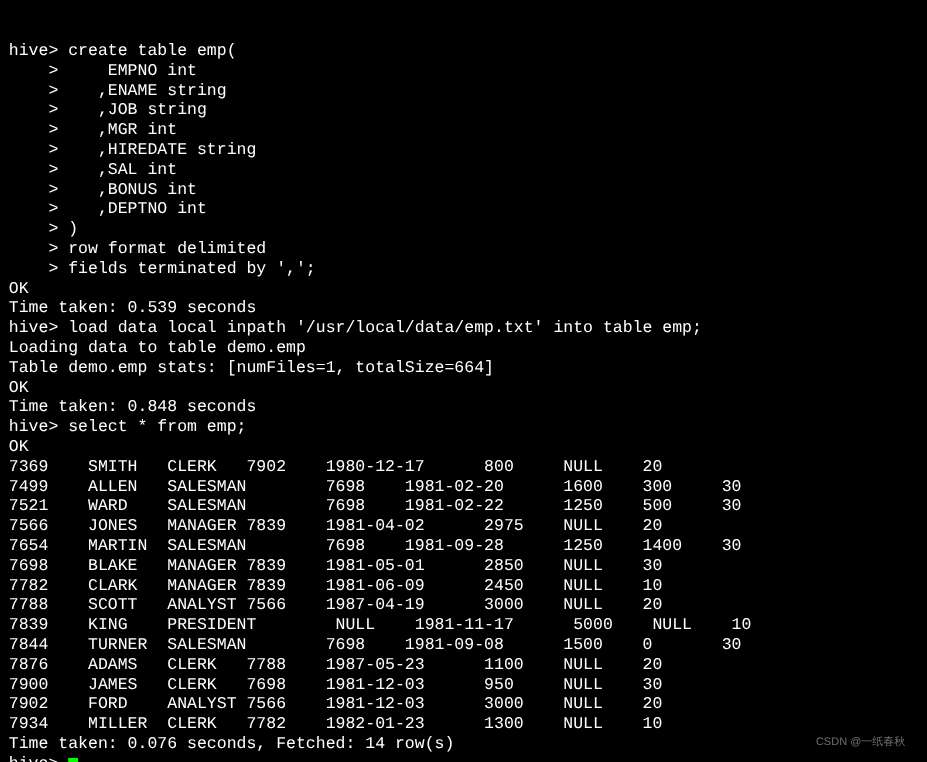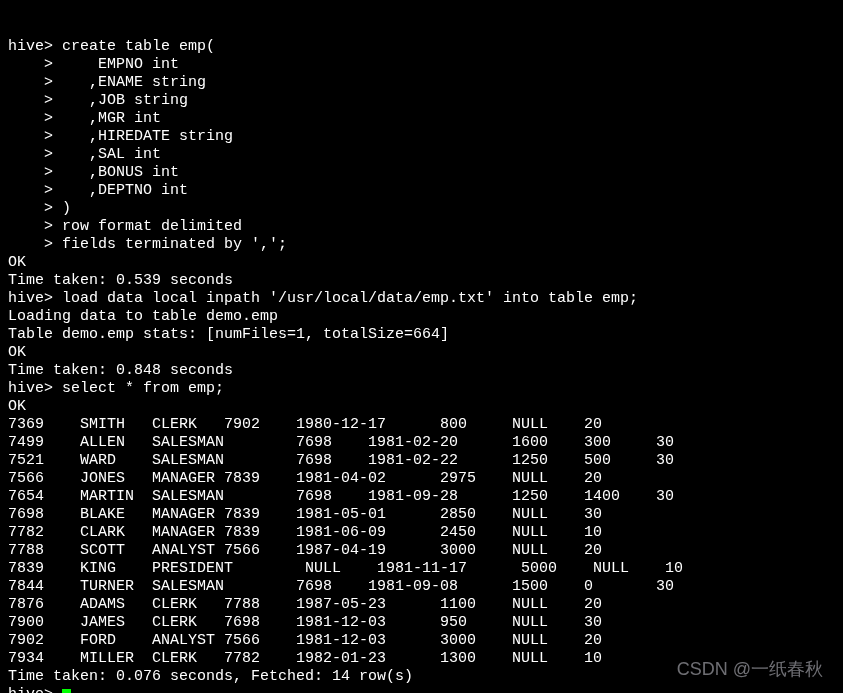--- a/index.html
+++ b/index.html
@@ -1,17 +1,17 @@
 <!DOCTYPE html>
 <html><head>
 <meta charset="utf-8">
 <style>
 *{margin:0;padding:0;box-sizing:border-box}
 body{background:#000;color:#fff;font-family:'Courier New',monospace;font-size:15px;line-height:1.2;padding:2px 8px;width:843px;height:693px;overflow:hidden;white-space:pre}
-.watermark{position:absolute;bottom:12px;right:20px;color:rgba(220,220,230,0.5);font-size:18px;font-family:sans-serif}
+.watermark{position:absolute;bottom:12px;right:20px;color:rgba(220,220,230,0.5);font-size:10px;font-family:sans-serif}
 .cursor{display:inline-block;width:9px;height:15px;background:#0f0;vertical-align:bottom}
 </style>
 </head>
 <body>
 
 <div id="term">hive&gt; create table emp(
     &gt;     EMPNO int
     &gt;    ,ENAME string
     &gt;    ,JOB string
     &gt;    ,MGR int

